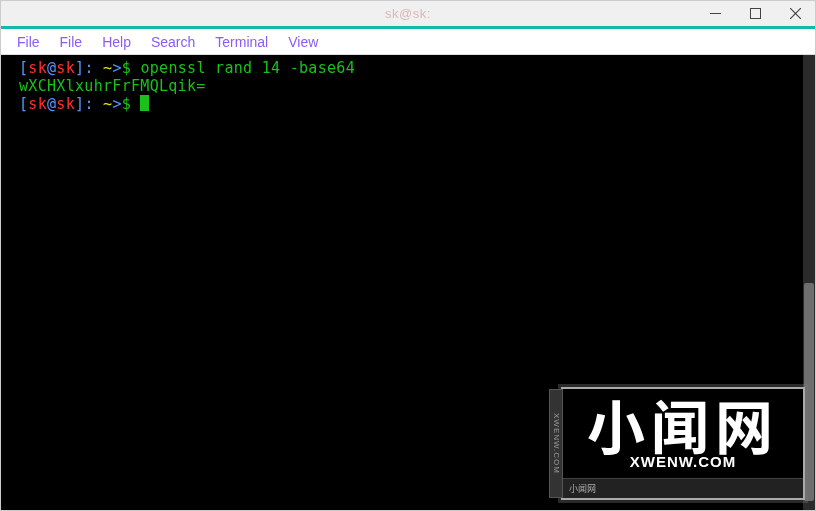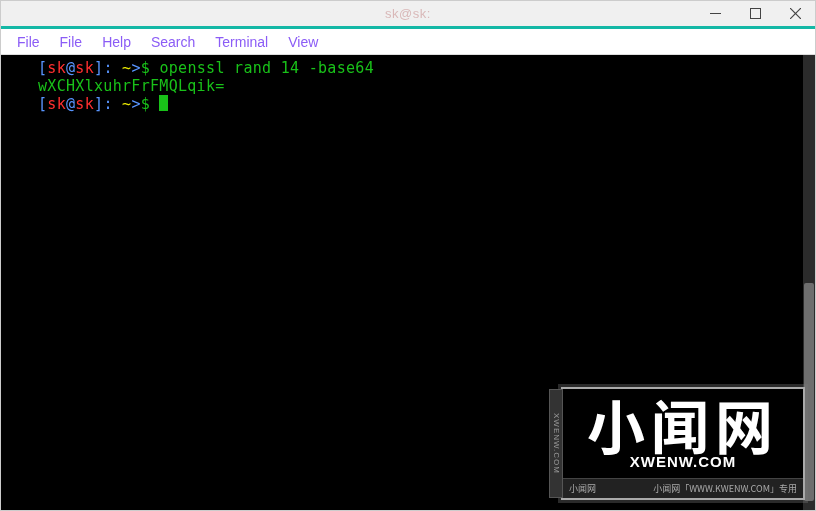--- a/index.html
+++ b/index.html
@@ -26,23 +26,22 @@
   .menubar {
     height: 26px; display: flex; align-items: center; padding: 0 6px;
     background: #fff; border-bottom: 1px solid #ddd; font-size: 14px; color: #8b5cf6;
   }
   .menu-item { padding: 3px 10px; cursor: pointer; }
   .terminal-wrap {
     flex: 1; background: #000; position: relative; display: flex;
   }
   .terminal {
     flex: 1; background: #000; color: #ccc; font-family: "DejaVu Sans Mono","Liberation Mono",monospace;
-    font-size: 15px; line-height: 18px; padding: 4px 8px; white-space: pre; overflow: hidden;
+    font-size: 15px; line-height: 18px; padding: 4px 18px; white-space: pre; overflow: hidden;
     letter-spacing: 0.3px;
-    margin-left: 29px;
   }
   .scrollbar {
     width: 12px; background: #2b2b2b; position: relative;
   }
   .scrollbar-thumb {
     position: absolute; left: 1px; right: 1px; top: 228px; height: 218px;
     background: #6e6e6e; border-radius: 2px;
   }
   .t-blue   { color: #5895ff; }
   .t-red    { color: #ff2f2f; }
@@ -129,18 +128,17 @@
     <div class="watermark">
       <div class="wm-side">
         <span>XWENW.COM</span>
       </div>
       <div class="wm-top">
         <div class="wm-chars">小闻网</div>
         <div class="wm-url">XWENW.COM</div>
       </div>
       <div class="wm-footer">
         <span>小闻网</span>
-        <span>小闻网「WWW.KWENW.COM」专用</span>
       </div>
     </div>
   </div>
 
 </div>
 
 </body></html>

